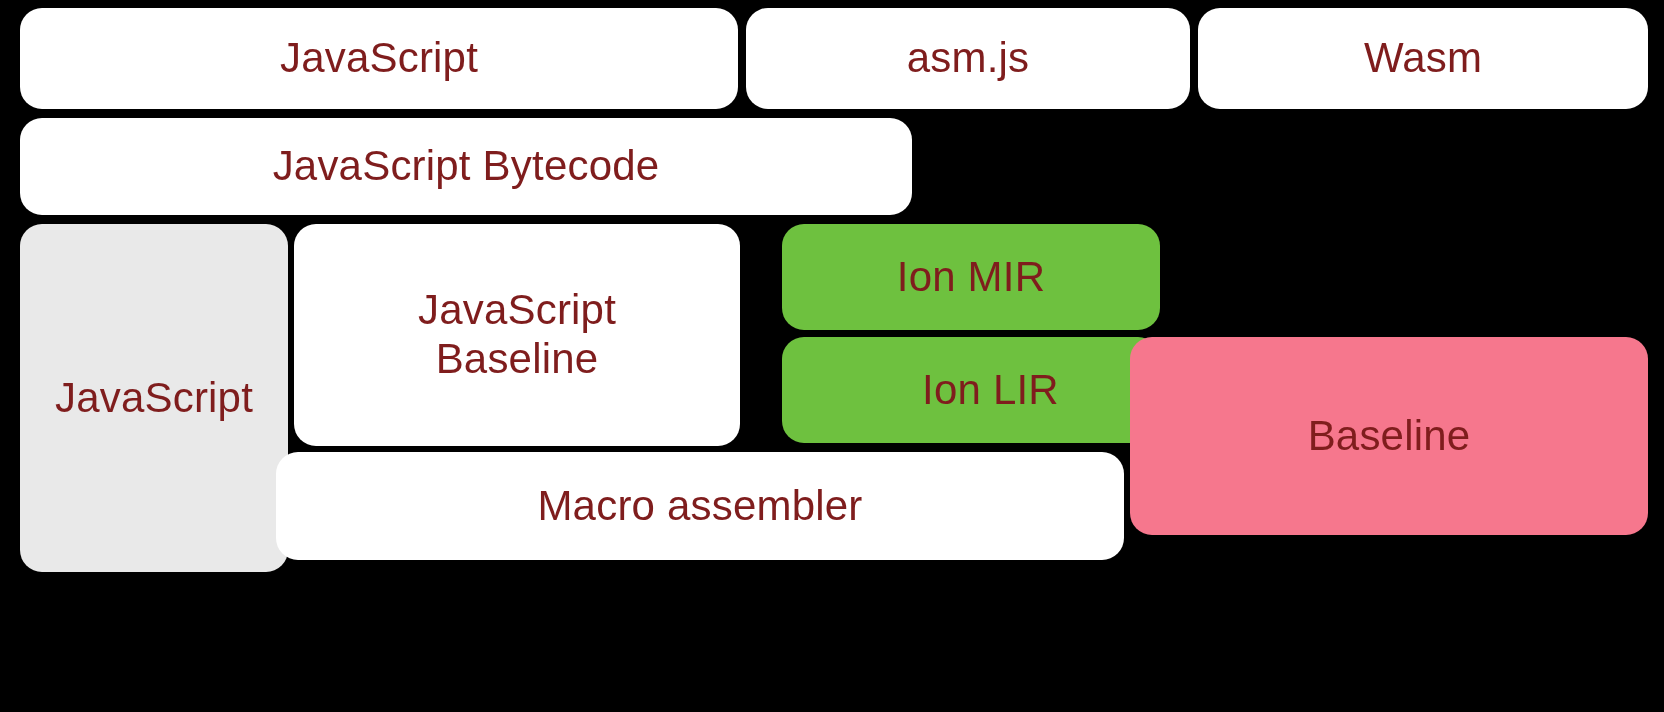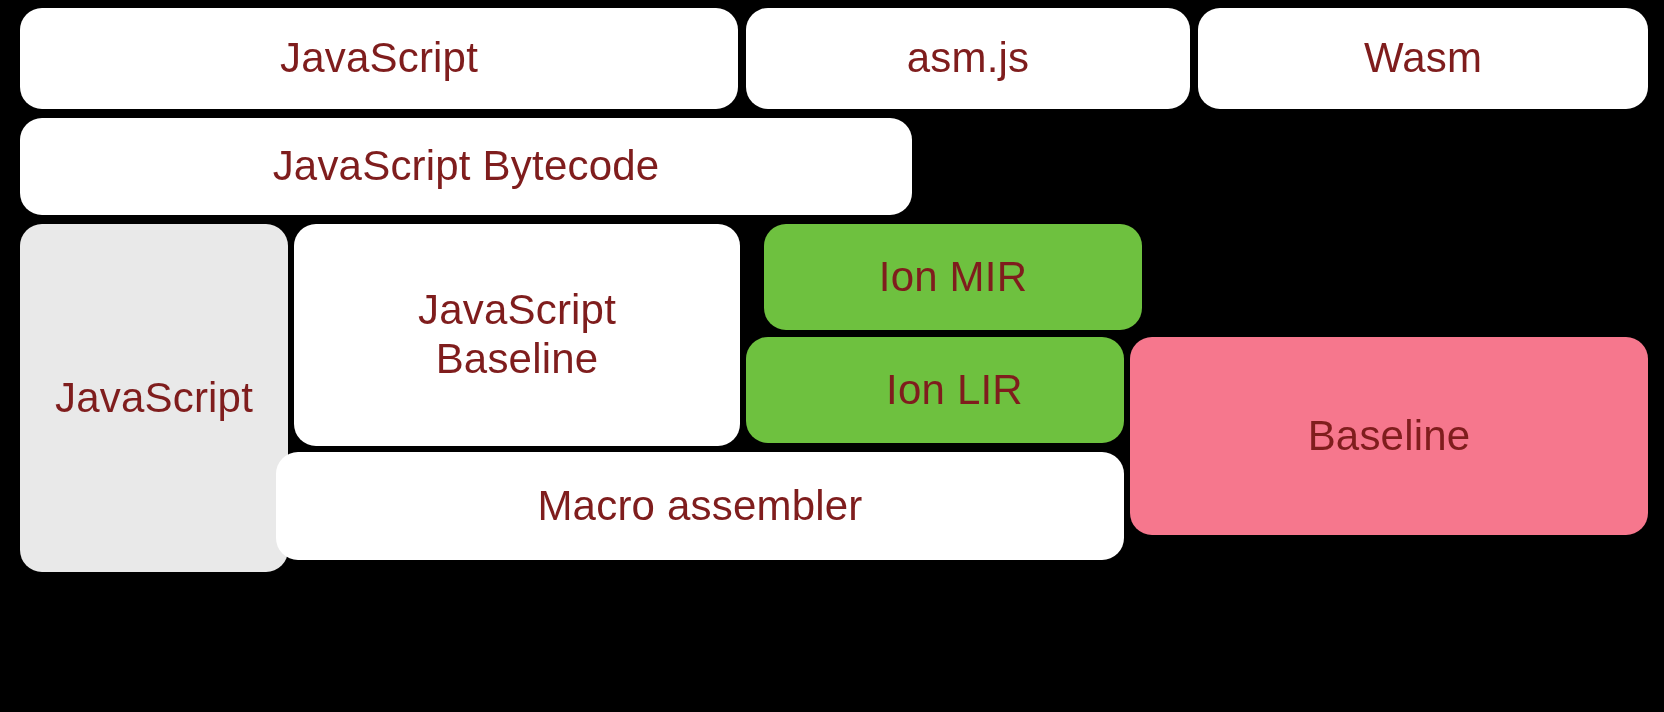--- a/index.html
+++ b/index.html
@@ -48,22 +48,22 @@
   <div class="node fill-white" style="left:746px; top:8px; width:444px; height:101px;">asm.js</div>
 
   <div class="node fill-white" style="left:20px; top:118px; width:892px; height:97px;">JavaScript Bytecode</div>
 
 
   <div class="node fill-gray" style="left:20px; top:224px; width:268px; height:348px;">JavaScript</div>
 
   <div class="node fill-white" style="left:294px; top:224px; width:446px; height:222px;">JavaScript
 Baseline</div>
 
-  <div class="node fill-green" style="left:764px; top:224px; width:378px; height:106px;">Ion MIR</div>
+  <div class="node fill-green" style="left:782px; top:224px; width:378px; height:106px;">Ion MIR</div>
 
-  <div class="node fill-green" style="left:746px; top:337px; width:378px; height:106px;padding-left:39px;">Ion LIR</div>
+  <div class="node fill-green" style="left:782px; top:337px; width:378px; height:106px;padding-left:39px;">Ion LIR</div>
 
   <div class="node fill-pink" style="left:1130px; top:337px; width:518px; height:198px;">Baseline</div>
 
   <div class="node fill-white" style="left:276px; top:452px; width:848px; height:108px;">Macro assembler</div>
 
 
 </div>
 
 </body></html>

